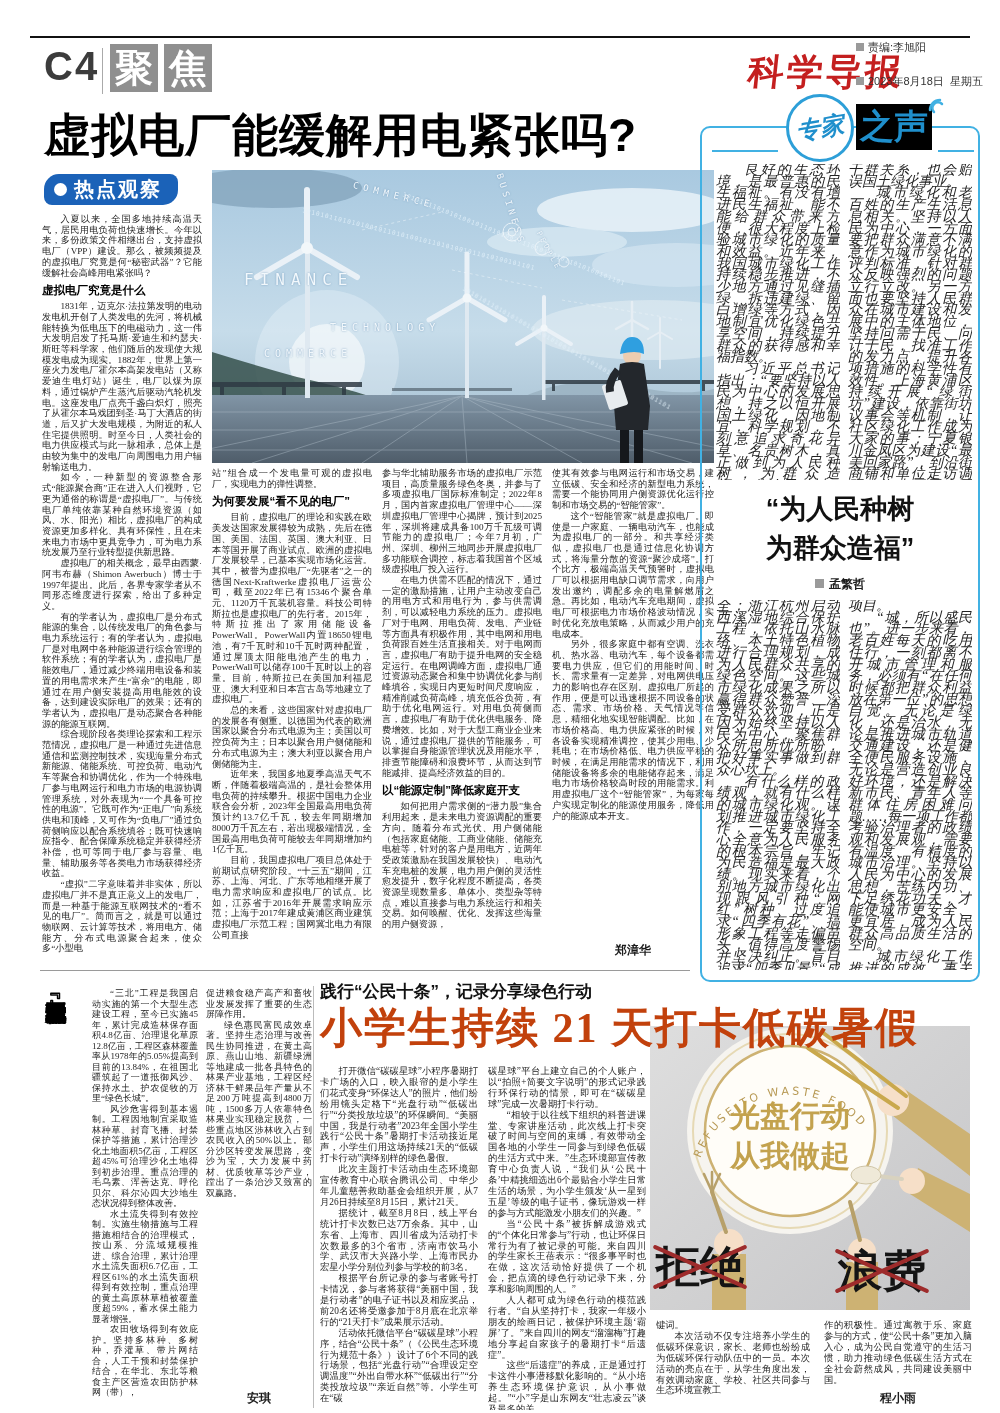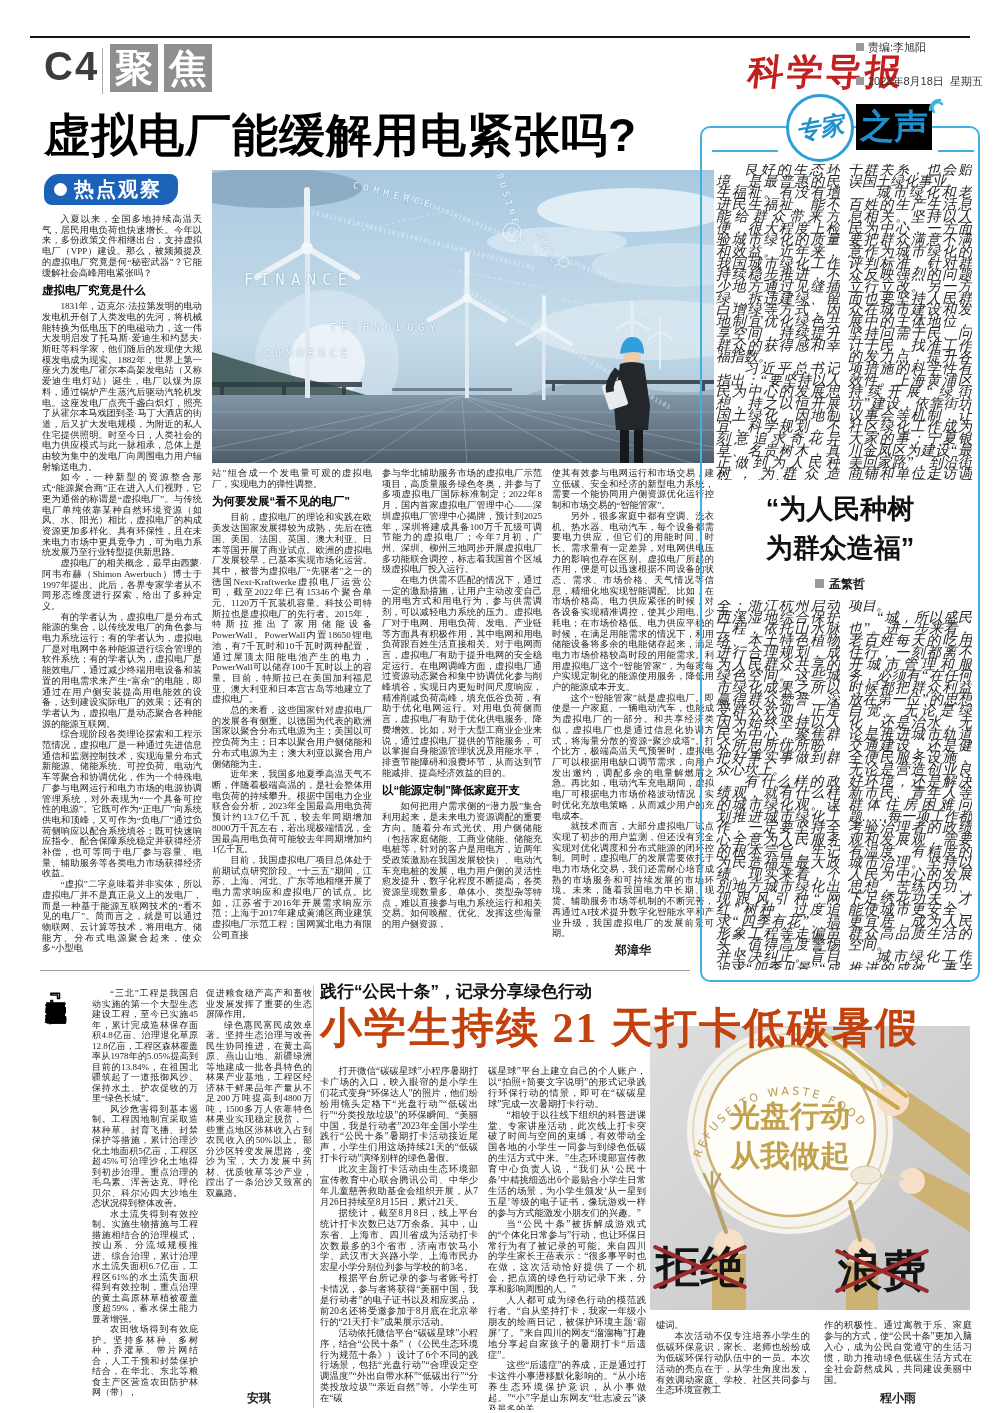--- a/index.html
+++ b/index.html
@@ -226,23 +226,22 @@
       <p>目前，我国虚拟电厂项目总体处于前期试点研究阶段。“十三五”期间，江苏、上海、河北、广东等地相继开展了电力需求响应和虚拟电厂的试点。比如，江苏省于2016年开展需求响应示范；上海于2017年建成黄浦区商业建筑虚拟电厂示范工程；国网冀北电力有限公司直接</p>
     </div>
   <div class="col m" style="left:382px;top:468px;width:160px;height:492px;">
       <p class="noind">参与华北辅助服务市场的虚拟电厂示范项目，高质量服务绿色冬奥，并参与了多项虚拟电厂国际标准制定；2022年8月，国内首家虚拟电厂管理中心——深圳虚拟电厂管理中心揭牌，预计到2025年，深圳将建成具备100万千瓦级可调节能力的虚拟电厂；今年7月初，广州、深圳、柳州三地同步开展虚拟电厂多功能联合调控，标志着我国首个区域级虚拟电厂投入运行。</p>
       <p>在电力供需不匹配的情况下，通过一定的激励措施，让用户主动改变自己的用电方式和用电行为，参与供需调剂，可以减轻电力系统的压力。虚拟电厂对于电网、用电负荷、发电、产业链等方面具有积极作用，其中电网和用电负荷跟百姓生活直接相关。对于电网而言，虚拟电厂有助于提升电网的安全稳定运行。在电网调峰方面，虚拟电厂通过资源动态聚合和集中协调优化参与削峰填谷，实现日内更短时间尺度响应，精准削减负荷高峰，填充低谷负荷，有助于优化电网运行。对用电负荷侧而言，虚拟电厂有助于优化供电服务、降费增效。比如，对于大型工商业企业来说，通过虚拟电厂提供的节能服务，可以掌握自身能源管理状况及用能水平，排查节能障碍和浪费环节，从而达到节能减排、提高经济效益的目的。</p>
       <h4>以“能源定制”降低家庭开支</h4>
       <p>如何把用户需求侧的“潜力股”集合利用起来，是未来电力资源调配的重要方向。随着分布式光伏、用户侧储能（包括家庭储能、工商业储能、储能充电桩等，针对的客户是用电方，近两年受政策激励在我国发展较快）、电动汽车充电桩的发展，电力用户侧的灵活性愈发提升，数字化程度不断提高，各类资源呈现数量多、单体小、类型杂等特点，难以直接参与电力系统运行和相关交易。如何唤醒、优化、发挥这些海量的用户侧资源，</p>
     </div>
   <div class="col m" style="left:552px;top:468px;width:162px;height:472px;">
       <p class="noind">使其有效参与电网运行和市场交易，建立低碳、安全和经济的新型电力系统，需要一个能协同用户侧资源优化运行控制和市场交易的“智能管家”。</p>
+      <p>这个“智能管家”就是虚拟电厂。即使是一户家庭、一辆电动汽车，也能成为虚拟电厂的一部分。和共享经济类似，虚拟电厂也是通过信息化协调方式，将海量分散的资源“聚沙成塔”。打个比方，极端高温天气预警时，虚拟电厂可以根据用电缺口调节需求，向用户发出邀约，调配多余的电量解燃眉之急。再比如，电动汽车充电期间，虚拟电厂可根据电力市场价格波动情况，实时优化充放电策略，从而减少用户的充电成本。</p>
       <p>另外，很多家庭中都有空调、洗衣机、热水器、电动汽车，每个设备都需要电力供应，但它们的用能时间、时长、需求量有一定差异，对电网供电压力的影响也存在区别。虚拟电厂所起的作用，便是可以迅速根据不同设备的状态、需求、市场价格、天气情况等信息，精细化地实现智能调配。比如，在市场价格高、电力供应紧张的时候，对各设备实现精准调控，使其少用电、少耗电；在市场价格低、电力供应平稳的时候，在满足用能需求的情况下，利用储能设备将多余的电能储存起来，满足电力市场价格较高时段的用能需求。利用虚拟电厂这个“智能管家”，为每家每户实现定制化的能源使用服务，降低用户的能源成本开支。</p>
-      <p>这个“智能管家”就是虚拟电厂。即使是一户家庭、一辆电动汽车，也能成为虚拟电厂的一部分。和共享经济类似，虚拟电厂也是通过信息化协调方式，将海量分散的资源“聚沙成塔”。打个比方，极端高温天气预警时，虚拟电厂可以根据用电缺口调节需求，向用户发出邀约，调配多余的电量解燃眉之急。再比如，电动汽车充电期间，虚拟电厂可根据电力市场价格波动情况，实时优化充放电策略，从而减少用户的充电成本。</p>
-      <p>就技术而言，大部分虚拟电厂试点实现了初步的用户监测，但还没有完全实现对优化调度和分布式能源的闭环控制。同时，虚拟电厂的发展需要依托于电力市场化交易，我们还需耐心培育成熟的市场服务和可持续发展的市场环境。未来，随着我国电力中长期、现货、辅助服务市场等机制的不断完善，再通过AI技术提升数字化智能水平和产业升级，我国虚拟电厂的发展前景可期。</p>
     </div>
   <div class="byline" style="left:552px;top:942px;width:162px;">郑漳华</div>
 
   <div class="abs sep"></div>
 
   <div class="abs xbox"></div>
   <div class="abs xline-l"></div>
   <div class="abs xline-r"></div>
   <div class="abs xcircle">
     <span class="xscript">专家</span>

